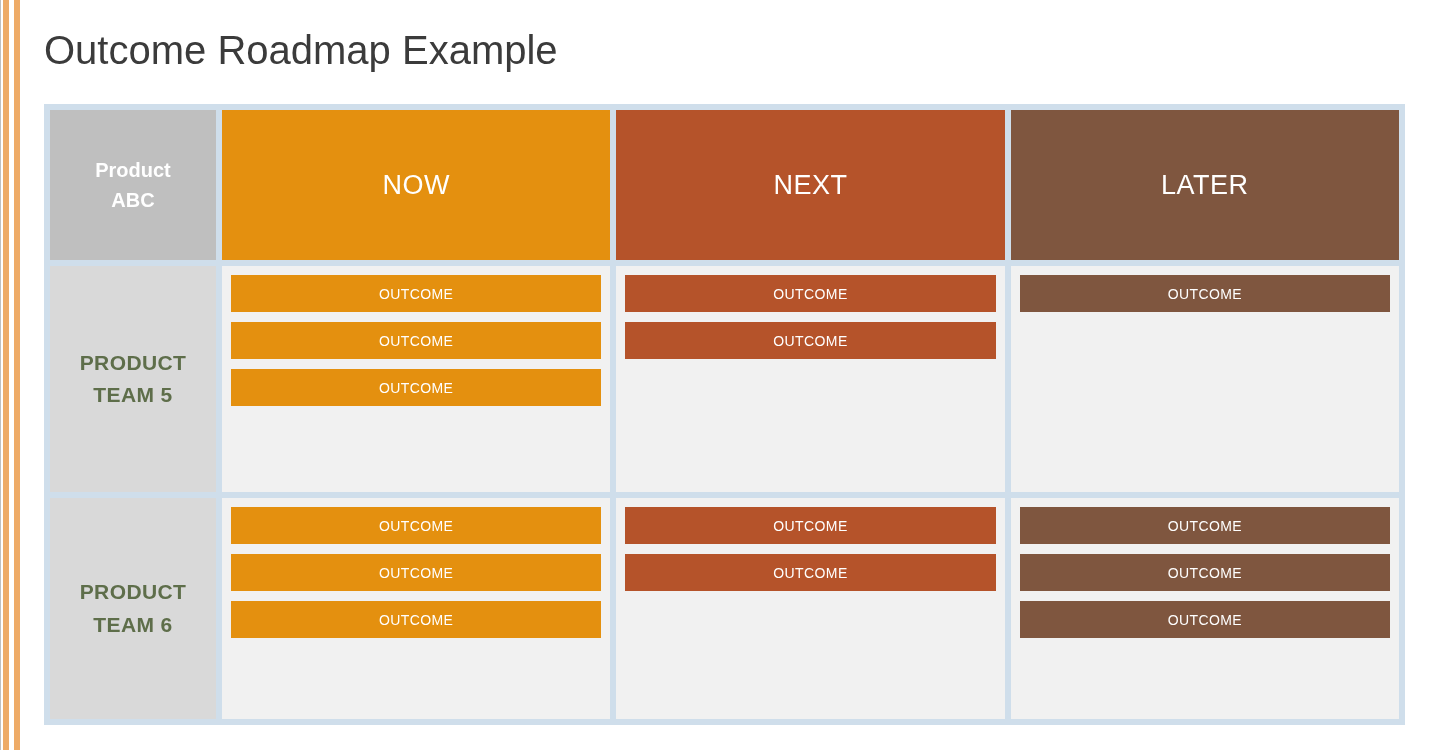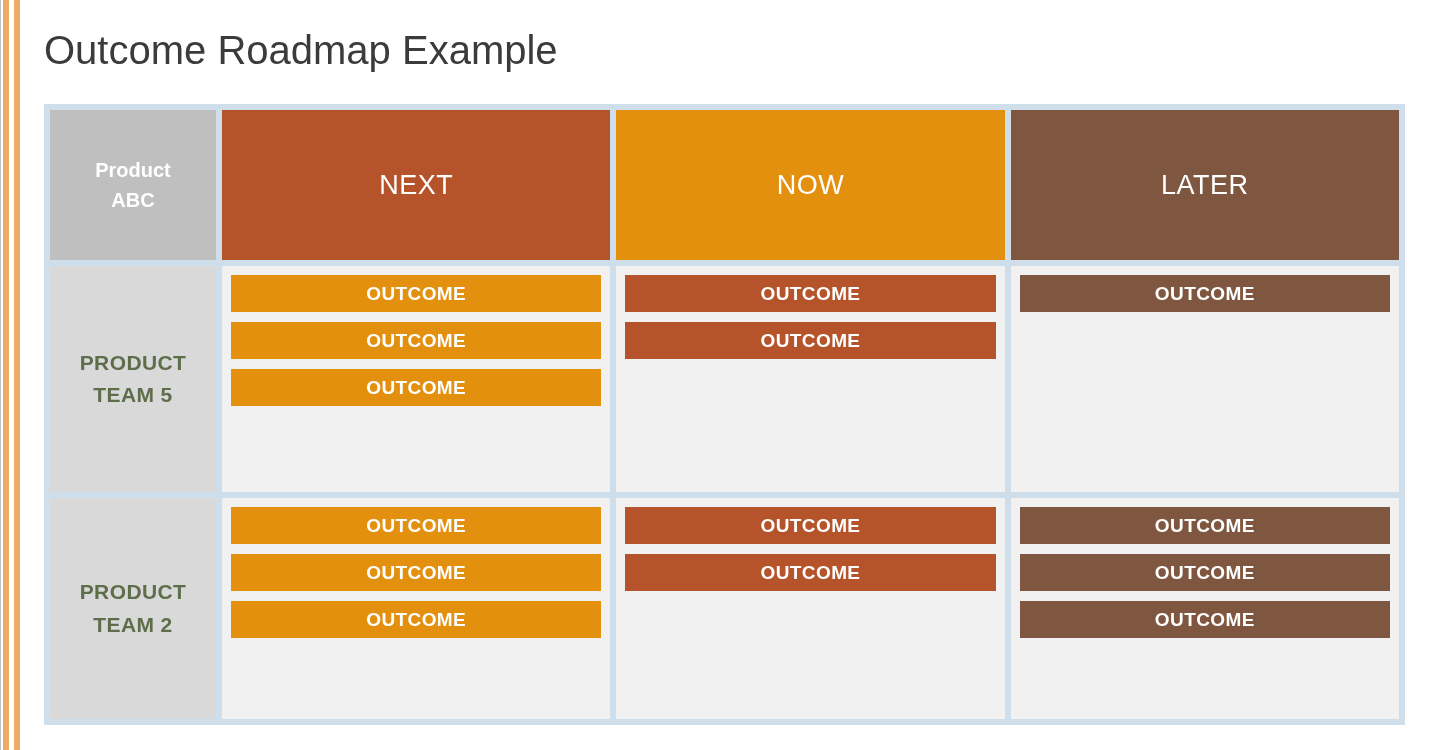--- a/index.html
+++ b/index.html
@@ -127,22 +127,22 @@
     align-items: stretch;
   }
 
   .outcome-bar {
     height: 37px;
     flex: 0 0 37px;
     display: flex;
     align-items: center;
     justify-content: center;
     color: #ffffff;
-    font-size: 19px;
-    font-weight: 700;
+    font-size: 14px;
+    font-weight: 400;
     letter-spacing: 0.4px;
   }
   .bar-now   { background: #e4900f; }
   .bar-next  { background: #b5532a; }
   .bar-later { background: #7f563f; }
 </style>
 </head>
 <body>
 
 <div id="edge-stripes">
@@ -159,26 +159,26 @@
 
     <div class="roadmap-row row-header">
 
       <div class="cell-label corner-cell">
         <div>
           <span>Product</span><br>
           <span>ABC</span>
         </div>
       </div>
 
+      <div class="cell-lane lane-header lane-now">
+        <span>NOW</span>
+      </div>
+
       <div class="cell-lane lane-header lane-next">
         <span>NEXT</span>
-      </div>
-
-      <div class="cell-lane lane-header lane-now">
-        <span>NOW</span>
       </div>
 
       <div class="cell-lane lane-header lane-later">
         <span>LATER</span>
       </div>
     </div>
 
     <div class="roadmap-row row-team-1">
 
       <div class="cell-label team-cell">
@@ -202,21 +202,21 @@
       <div class="cell-lane lane-body">
         <div class="outcome-bar bar-later">OUTCOME</div>
       </div>
     </div>
 
     <div class="roadmap-row row-team-2">
 
       <div class="cell-label team-cell">
         <div>
           <span>PRODUCT</span><br>
-          <span>TEAM 2</span>
+          <span>TEAM 6</span>
         </div>
       </div>
 
       <div class="cell-lane lane-body">
         <div class="outcome-bar bar-now">OUTCOME</div>
         <div class="outcome-bar bar-now">OUTCOME</div>
         <div class="outcome-bar bar-now">OUTCOME</div>
       </div>
 
       <div class="cell-lane lane-body">

